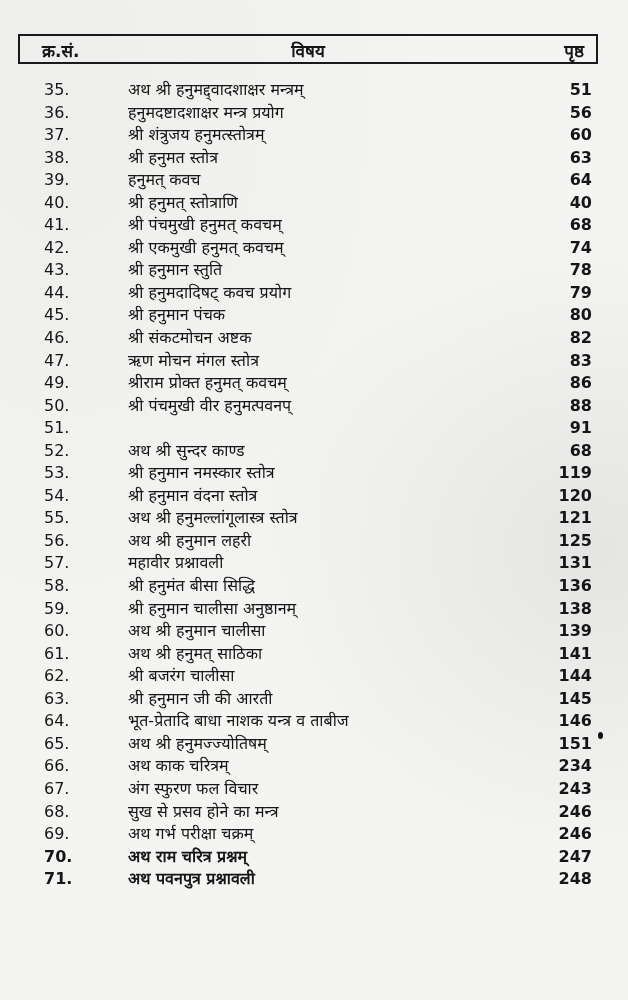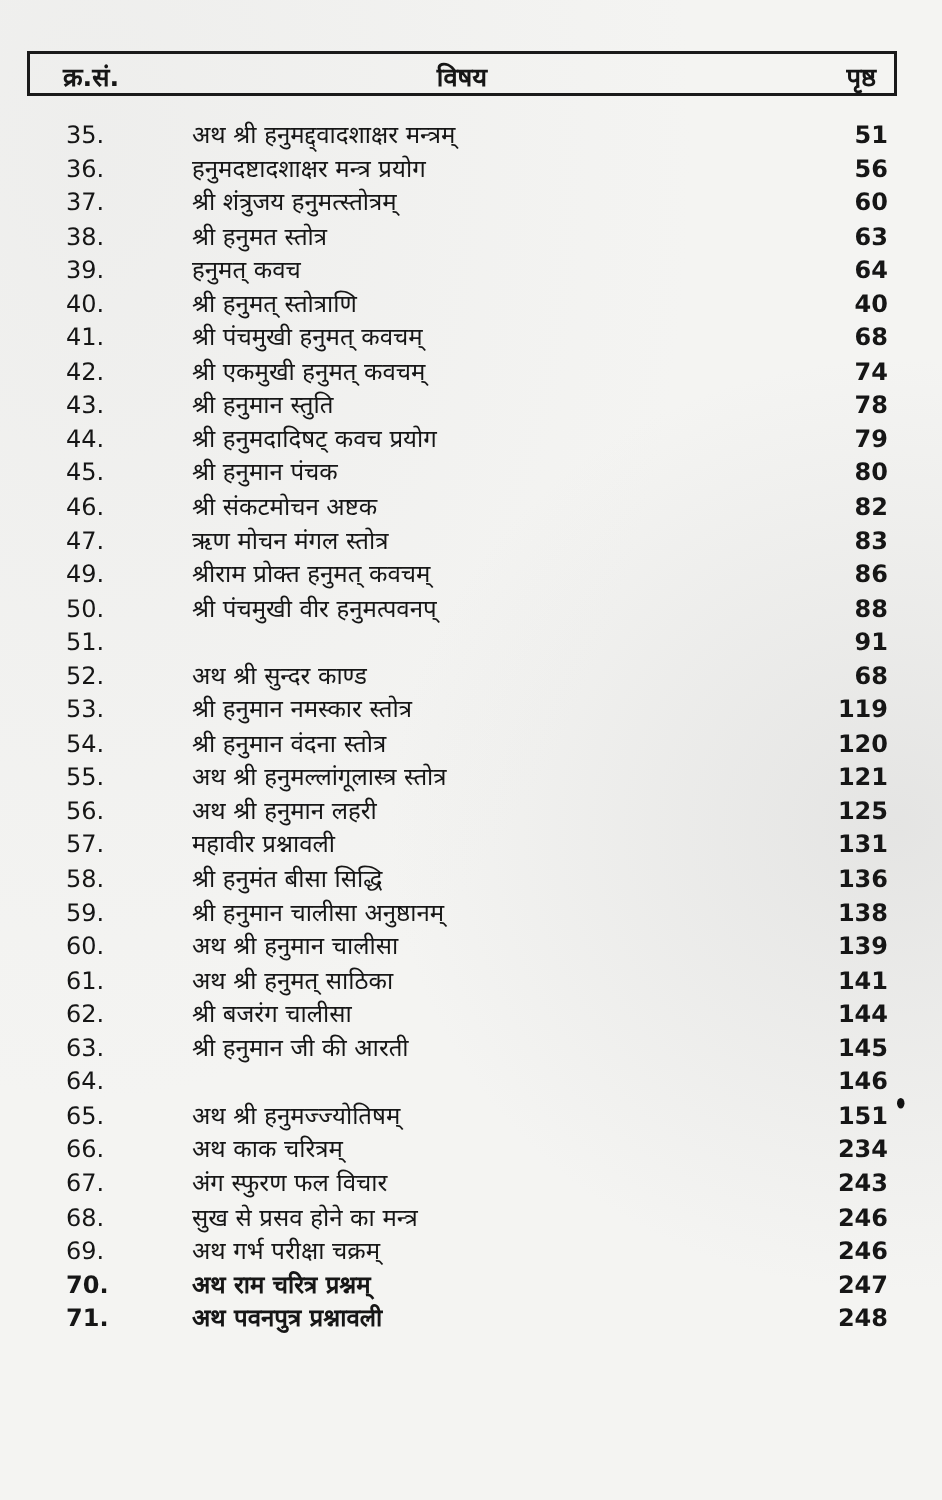--- a/index.html
+++ b/index.html
@@ -250,20 +250,21 @@
         <span class="toc-title">श्री बजरंग चालीसा</span>
         <span class="toc-page">144</span>
       </li>
     <li class="toc-row">
         <span class="toc-num">63.</span>
         <span class="toc-title">श्री हनुमान जी की आरती</span>
         <span class="toc-page">145</span>
       </li>
     <li class="toc-row">
         <span class="toc-num">64.</span>
+        <span class="toc-title">भूत-प्रेतादि बाधा नाशक यन्त्र व ताबीज</span>
         <span class="toc-page">146</span>
       </li>
     <li class="toc-row">
         <span class="toc-num">65.</span>
         <span class="toc-title">अथ श्री हनुमज्ज्योतिषम्</span>
         <span class="toc-page">151</span>
       </li>
     <li class="toc-row">
         <span class="toc-num">66.</span>
         <span class="toc-title">अथ काक चरित्रम्</span>

